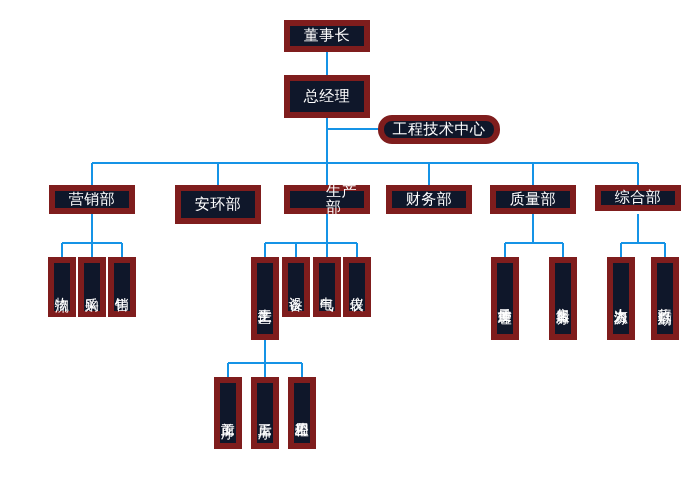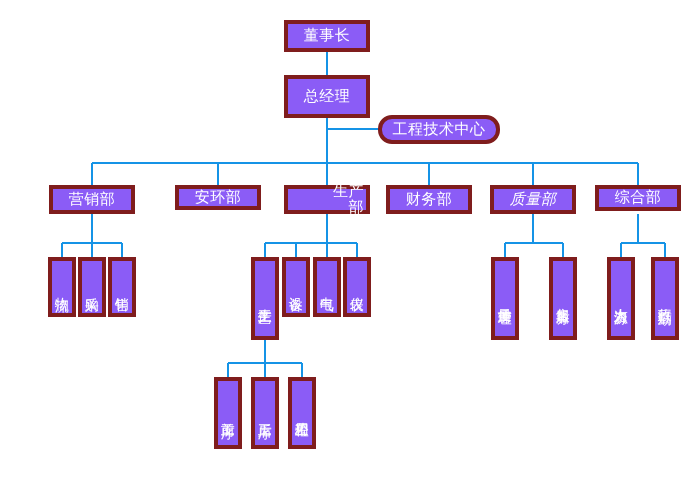--- a/index.html
+++ b/index.html
@@ -24,27 +24,27 @@
     position: absolute;
     left: 0;
     top: 0;
     width: 690px;
     height: 500px;
     pointer-events: none;
   }
   .node {
     position: absolute;
     box-sizing: border-box;
-    background: #8b5cf6;
-    border: 4px solid #7f1d1d;
+    background: #0f172a;
+    border: 6px solid #7f1d1d;
     color: #ffffff;
     display: flex;
     align-items: center;
     justify-content: center;
-    text-align: right;
+    text-align: left;
     line-height: 1.04;
     letter-spacing: 0.5px;
     user-select: none;
   }
   .node.horiz {
     font-size: 15px;
     padding: 0 2px;
   }
   .node.vert {
     writing-mode: vertical-rl;
@@ -108,24 +108,24 @@
     </g>
   </svg>
 
   <div class="node horiz" style="left:284px; top:20px; width:86px; height:32px;">董事长</div>
 
   <div class="node horiz" style="left:284px; top:75px; width:86px; height:43px;">总经理</div>
 
   <div class="node horiz" style="left:378px; top:115px; width:122px; height:29px;border-radius:14px;">工程技术中心</div>
 
   <div class="node horiz" style="left:49px; top:185px; width:86px; height:29px;">营销部</div>
-  <div class="node horiz" style="left:175px; top:185px; width:86px; height:25px;">安环部</div>
+  <div class="node horiz" style="left:175px; top:185px; width:86px; height:39px;">安环部</div>
   <div class="node horiz" style="left:284px; top:185px; width:86px; height:29px;padding-left:36px;">生产部</div>
   <div class="node horiz" style="left:386px; top:185px; width:86px; height:29px;">财务部</div>
-  <div class="node horiz" style="left:490px; top:185px; width:86px; height:29px;font-style:italic;">质量部</div>
+  <div class="node horiz" style="left:490px; top:185px; width:86px; height:29px;">质量部</div>
   <div class="node horiz" style="left:595px; top:185px; width:86px; height:26px;">综合部</div>
 
   <div class="node vert" style="left:48px; top:257px; width:28px; height:60px;">物流</div>
   <div class="node vert" style="left:78px; top:257px; width:28px; height:60px;">采购</div>
   <div class="node vert" style="left:108px; top:257px; width:28px; height:60px;">销售</div>
 
   <div class="node vert" style="left:251px; top:257px; width:28px; height:83px;">生产工艺</div>
   <div class="node vert" style="left:282px; top:257px; width:28px; height:60px;">设备</div>
   <div class="node vert" style="left:313px; top:257px; width:28px; height:60px;">电气</div>
   <div class="node vert" style="left:343px; top:257px; width:28px; height:60px;">仪表</div>

